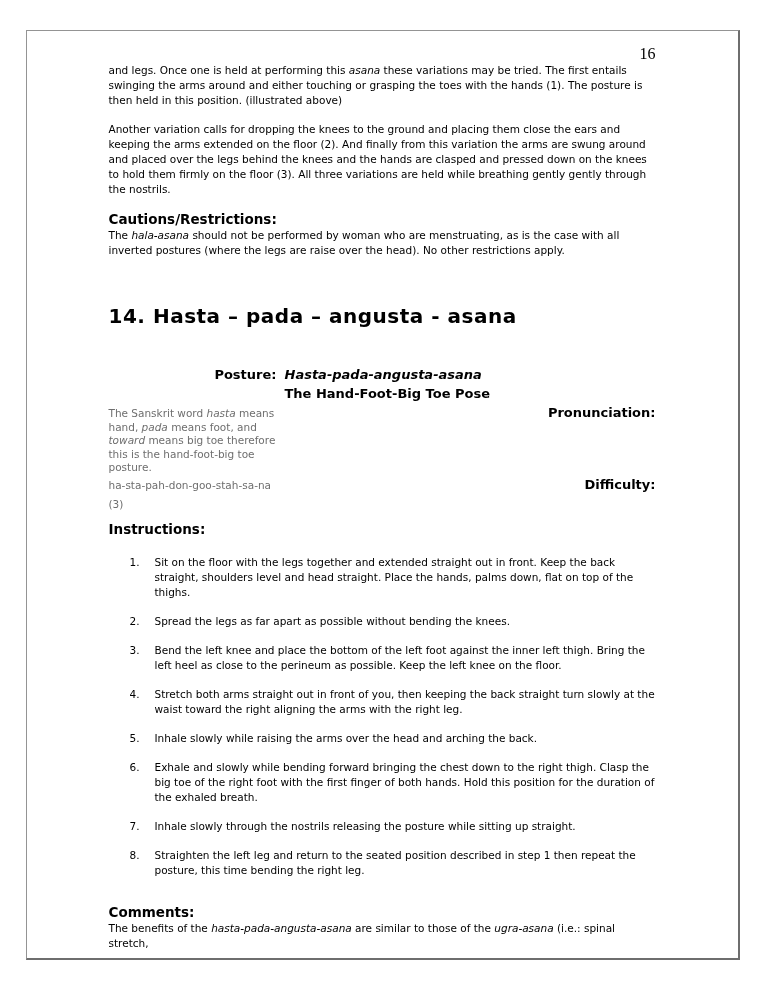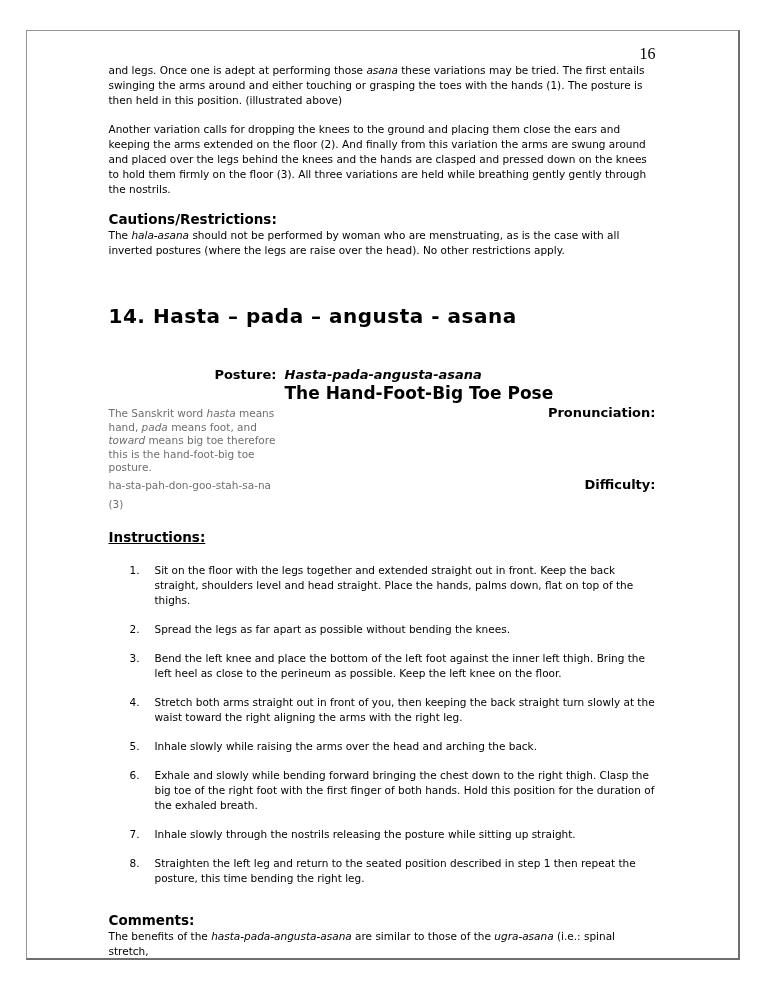--- a/index.html
+++ b/index.html
@@ -61,33 +61,32 @@
     text-align: right;
     white-space: nowrap;
   }
   .pg-value-name {
     font-size: 13px;
     line-height: 19px;
     font-weight: bold;
     font-style: italic;
   }
   .pg-value-english {
-    font-size: 17px;
+    font-size: 13px;
     line-height: 19px;
     font-weight: bold;
   }
   .pg-value-muted {
     font-size: 10.5px;
     line-height: 13.5px;
     color: #6e6e6e;
     padding-top: 4px;
   }
   h3.instructions-h {
-    margin-top: 18px;
-    text-decoration: underline;
+    margin-top: 10px;
   }
   .num-list {
     margin-top: 18px;
     padding-left: 21px;
   }
   .li-row {
     display: flex;
     font-size: 10.5px;
     line-height: 15px;
     margin-bottom: 14px;
@@ -100,21 +99,21 @@
   h3.comments-h { margin-top: 26px; }
   i { font-style: italic; }
 </style>
 </head>
 <body>
 
 <div class="page">
 
   <div class="page-number">16</div>
 
-  <p class="body first-para"><span>and legs. Once one is adept at performing those </span><i>asana</i><span> these variations may be tried. The first entails swinging the arms around and either touching or grasping the toes with the hands (1). The posture is then held in this position. (illustrated above)</span></p>
+  <p class="body first-para"><span>and legs. Once one is held at performing this </span><i>asana</i><span> these variations may be tried. The first entails swinging the arms around and either touching or grasping the toes with the hands (1). The posture is then held in this position. (illustrated above)</span></p>
 
   <p class="body">Another variation calls for dropping the knees to the ground and placing them close the ears and keeping the arms extended on the floor (2). And finally from this variation the arms are swung around and placed over the legs behind the knees and the hands are clasped and pressed down on the knees to hold them firmly on the floor (3). All three variations are held while breathing gently gently through the nostrils.</p>
 
   <h3 class="sec">Cautions/Restrictions:</h3>
   <p class="body"><span>The </span><i>hala-asana</i><span> should not be performed by woman who are menstruating, as is the case with all inverted postures (where the legs are raise over the head). No other restrictions apply.</span></p>
 
   <h1 class="chapter">14. Hasta – pada – angusta - asana</h1>
 
   <div class="posture-grid">
     <div class="pg-label">Posture:</div>

